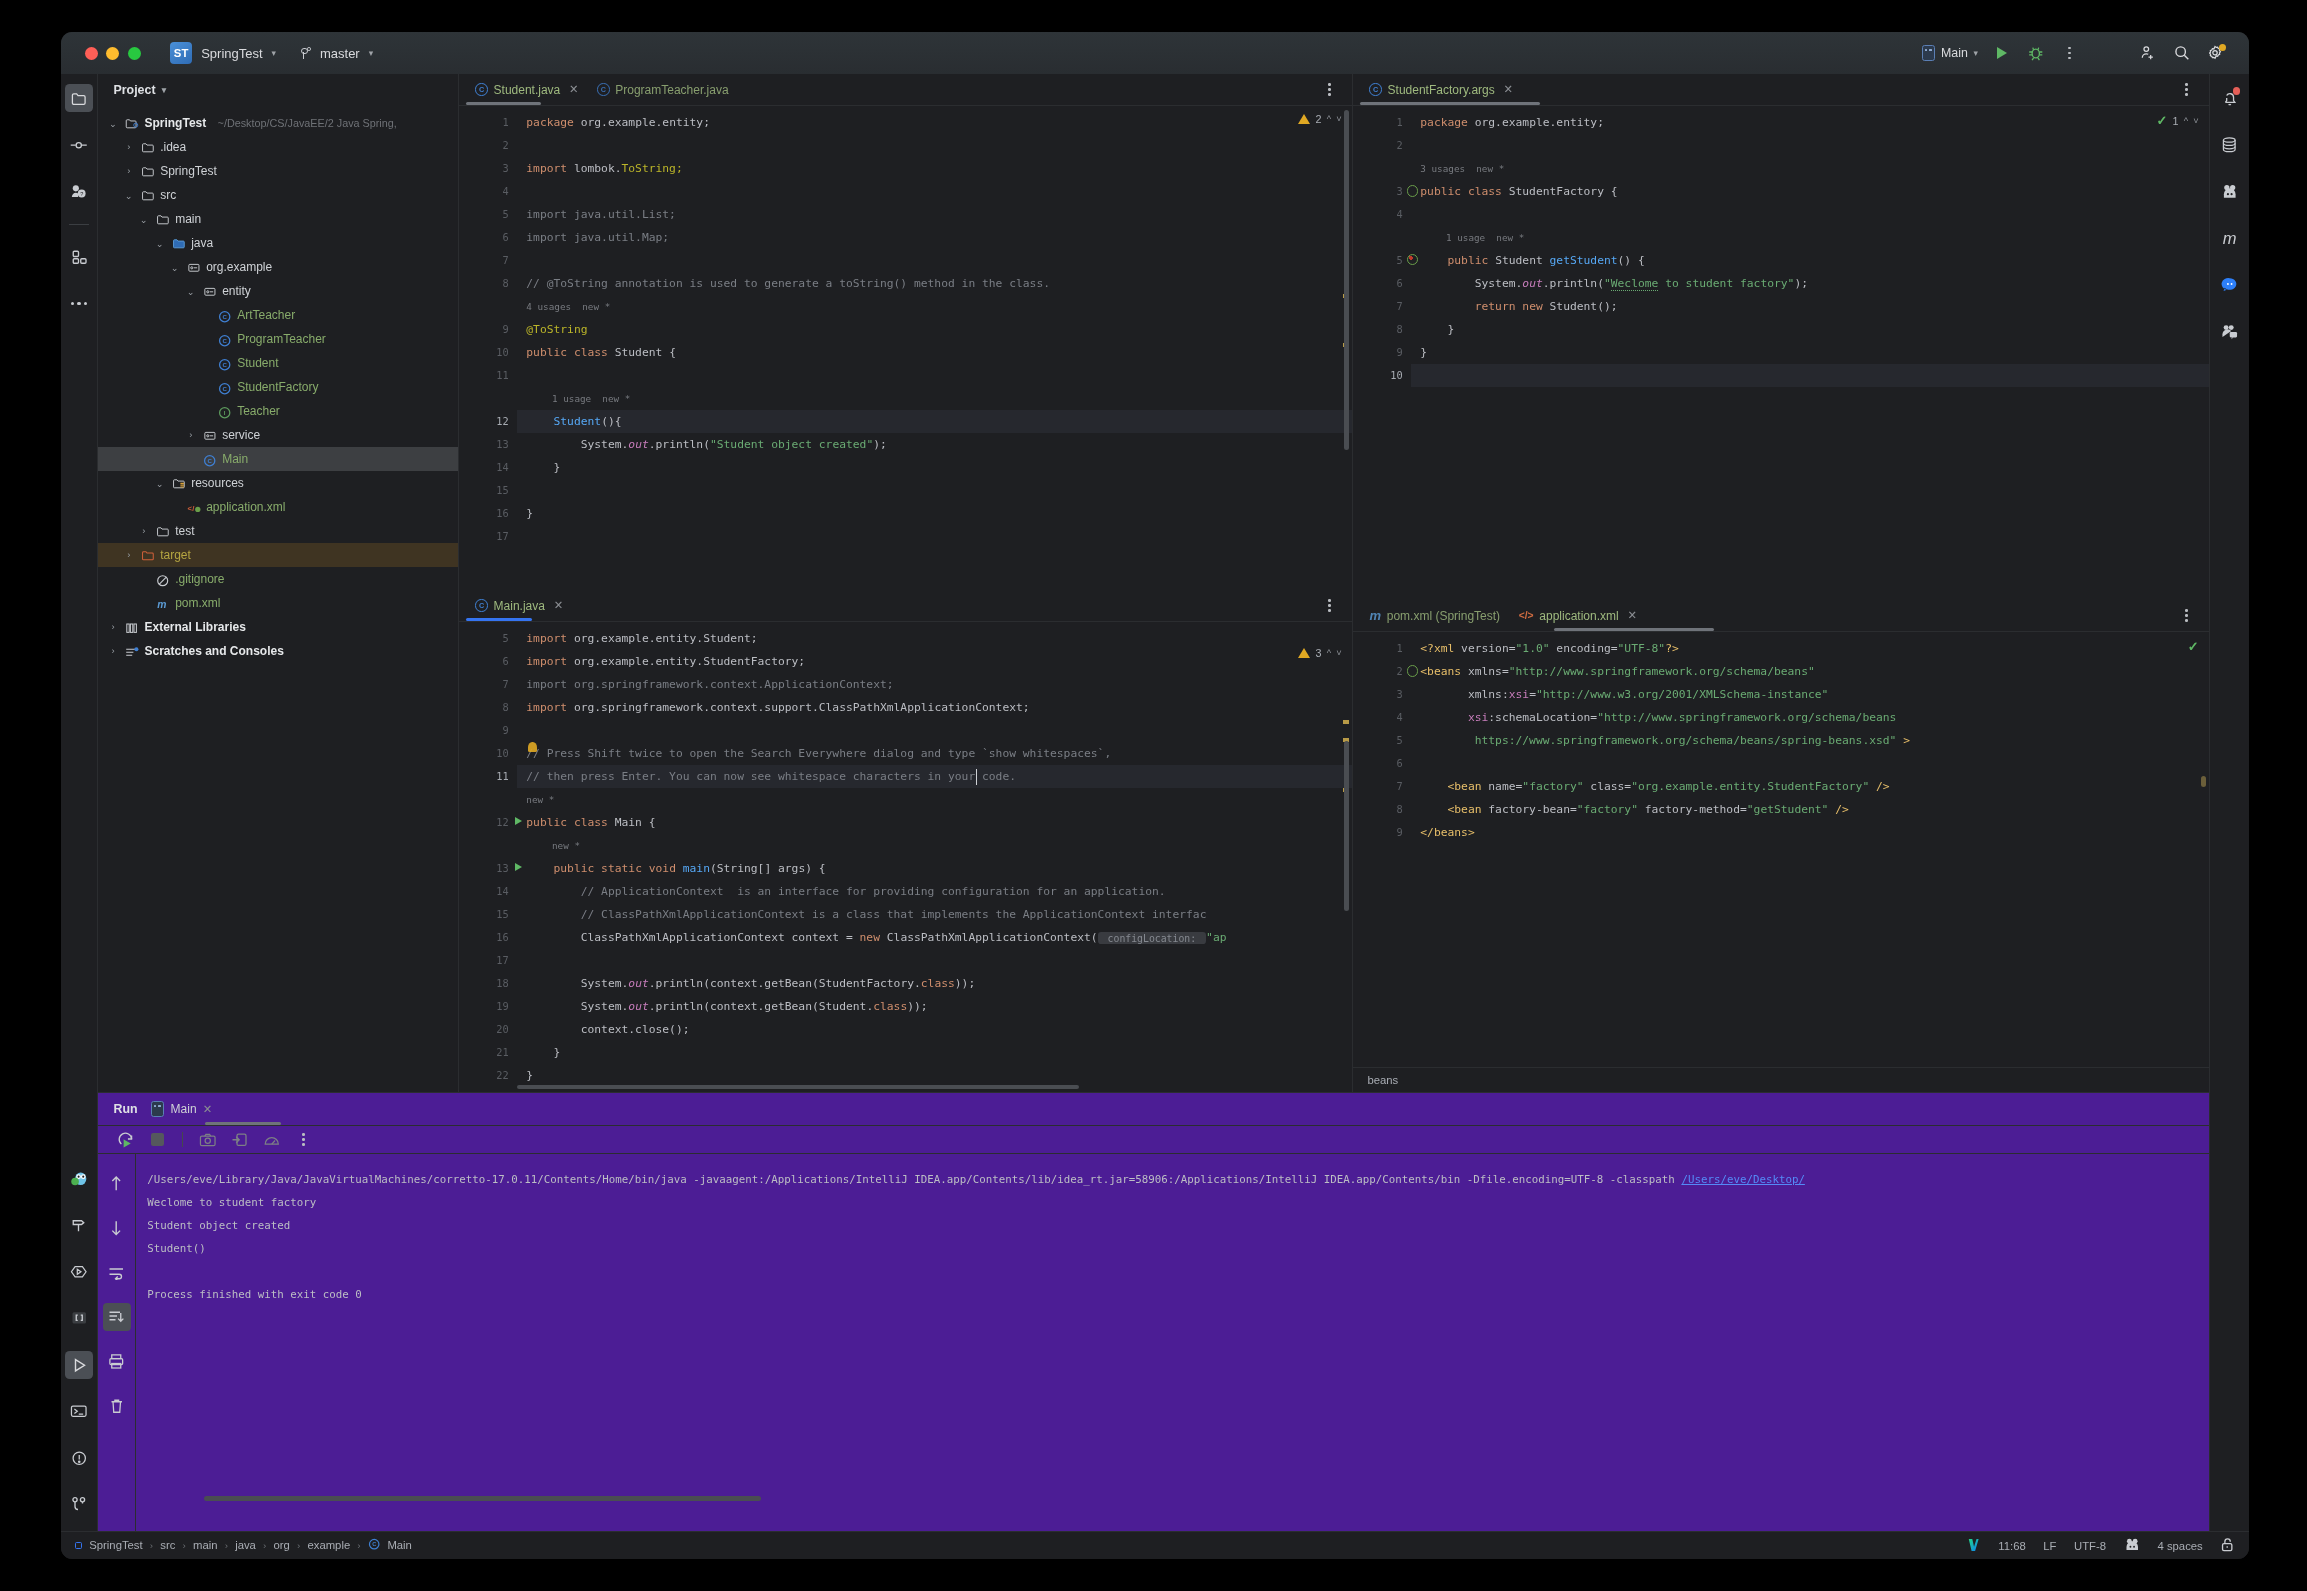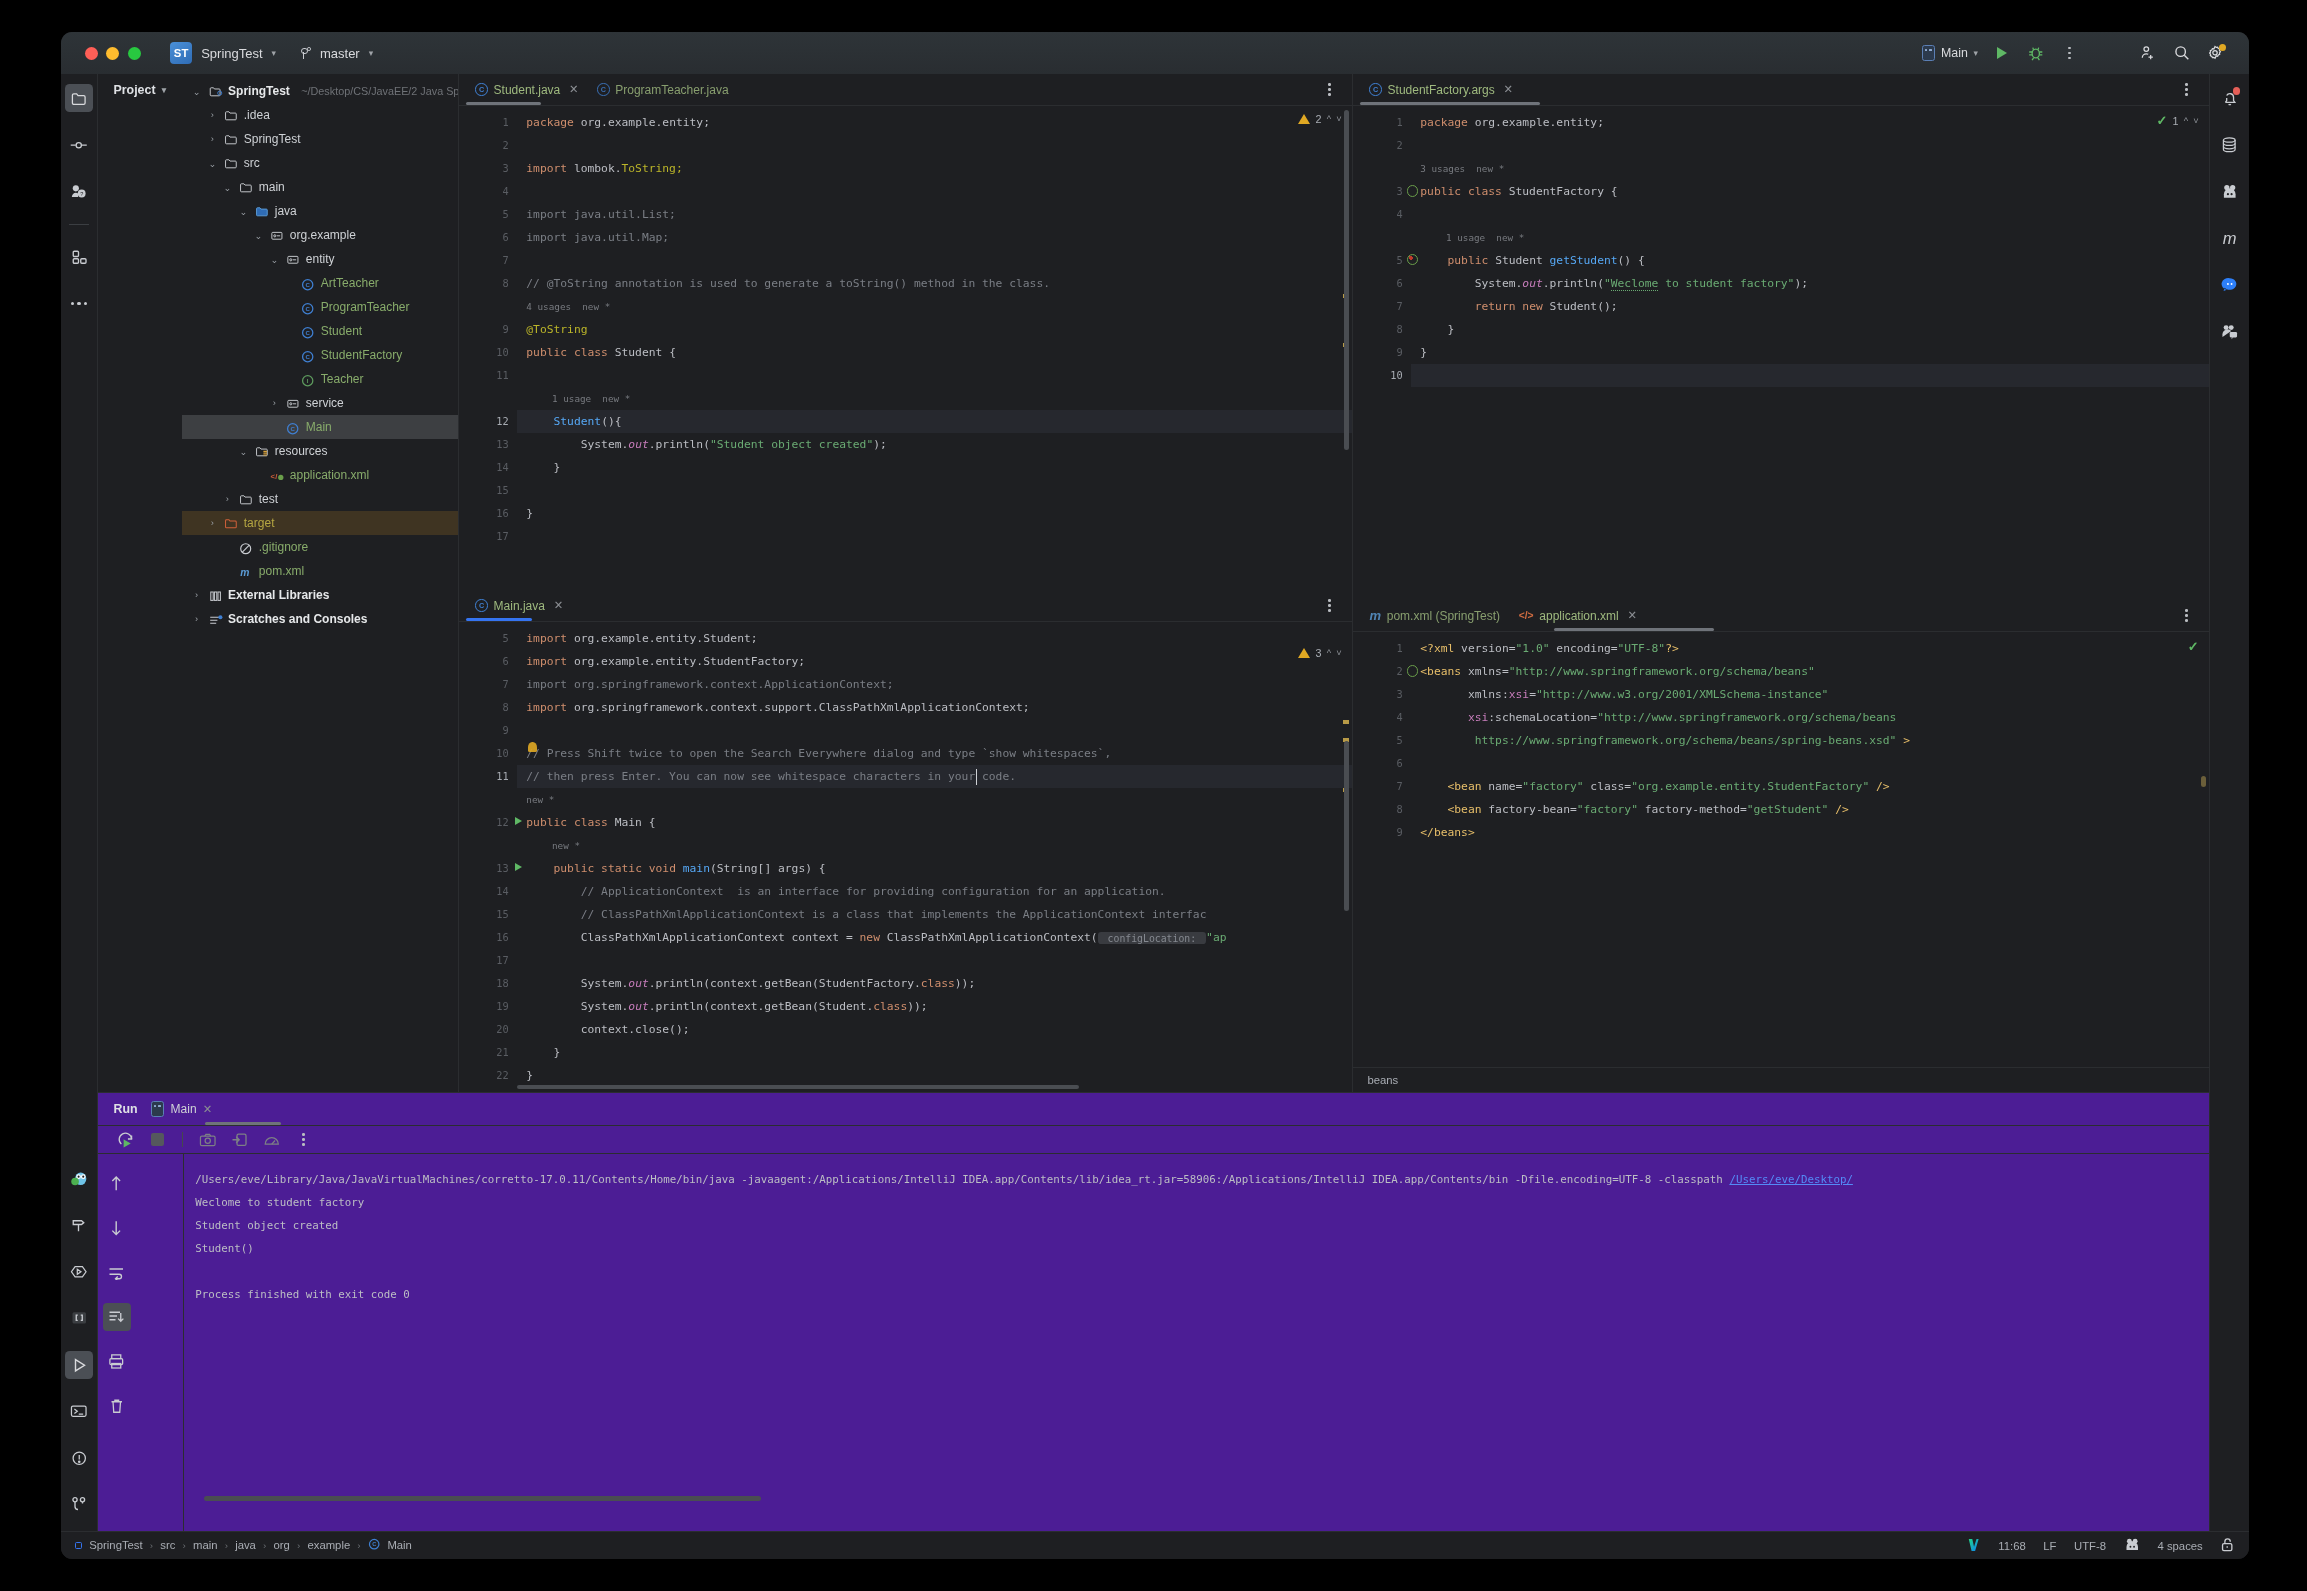--- a/index.html
+++ b/index.html
@@ -94,21 +94,21 @@
   .rail-btn { width:28px;height:28px;border-radius:4.6px;display:flex;align-items:center;justify-content:center;}
   .rail-btn.active { background:#4b4f55; }
   .rail-sep { width:19.6px; height:0.5px; background:#3b3e42; }
 
   .center-col { flex:1; display:flex; flex-direction:column; min-width:0; }
   .top-split { display:flex; flex:0 0 1018px; min-height:0; }
 
   
   .project-pane {
     width:361px; flex:0 0 361px; background:#1e1f22;
-    display:flex; flex-direction:row; min-height:0;
+    display:flex; flex-direction:column; min-height:0;
     border-right:0.5px solid #2b2d30;
   }
   .pane-header {
     height:32px; display:flex; align-items:center; gap:6.2px;
     padding:0 15.5px; color:#dfe1e5; font-size:12.4px; font-weight:bold;
   }
   .tree { flex:1; overflow:hidden; padding-top:5.2px; font-size:12px; }
   .tnode {
     display:flex; align-items:center; height:24px; gap:5.2px;
     color:#cfd2d6; white-space:nowrap; padding-right:4.1px;
@@ -228,21 +228,21 @@
     height:32px; display:flex; align-items:center; gap:13.4px; padding-left:15.5px;
     position:relative;
   }
   .run-title { color:#dfe1e5; font-size:12.4px; font-weight:bold; }
   .run-tab { display:flex; align-items:center; gap:6.2px; color:#cfd2d6; font-size:12px;}
   .console-toolbar {
     height:29px; display:flex; align-items:center; gap:11.3px; padding-left:17.5px;
     border-top:0.5px solid #2b2d30; border-bottom:0.5px solid #2b2d30;
   }
   .ctb-sep { width:0.5px; height:15.5px; background:#45484d; margin:0 3.1px; }
-  .console-body { flex:1; display:flex; min-height:0;gap:48px; }
+  .console-body { flex:1; display:flex; min-height:0; }
   .console-rail {
     width:37px; flex:0 0 37px; display:flex; flex-direction:column; align-items:center;
     padding-top:15.5px; gap:16.5px;
   }
   .crail-btn { width:28px;height:28px;display:flex;align-items:center;justify-content:center;border-radius:4.1px;}
   .crail-btn.active{background:#4b4f55;}
   .console-out {
     flex:1; padding:14.4px 0 0 11.3px; font-family:"DejaVu Sans Mono", monospace;
     font-size:10.8px; color:#bcbec4; overflow:hidden; white-space:nowrap;
     border-left:0.5px solid #2b2d30;

